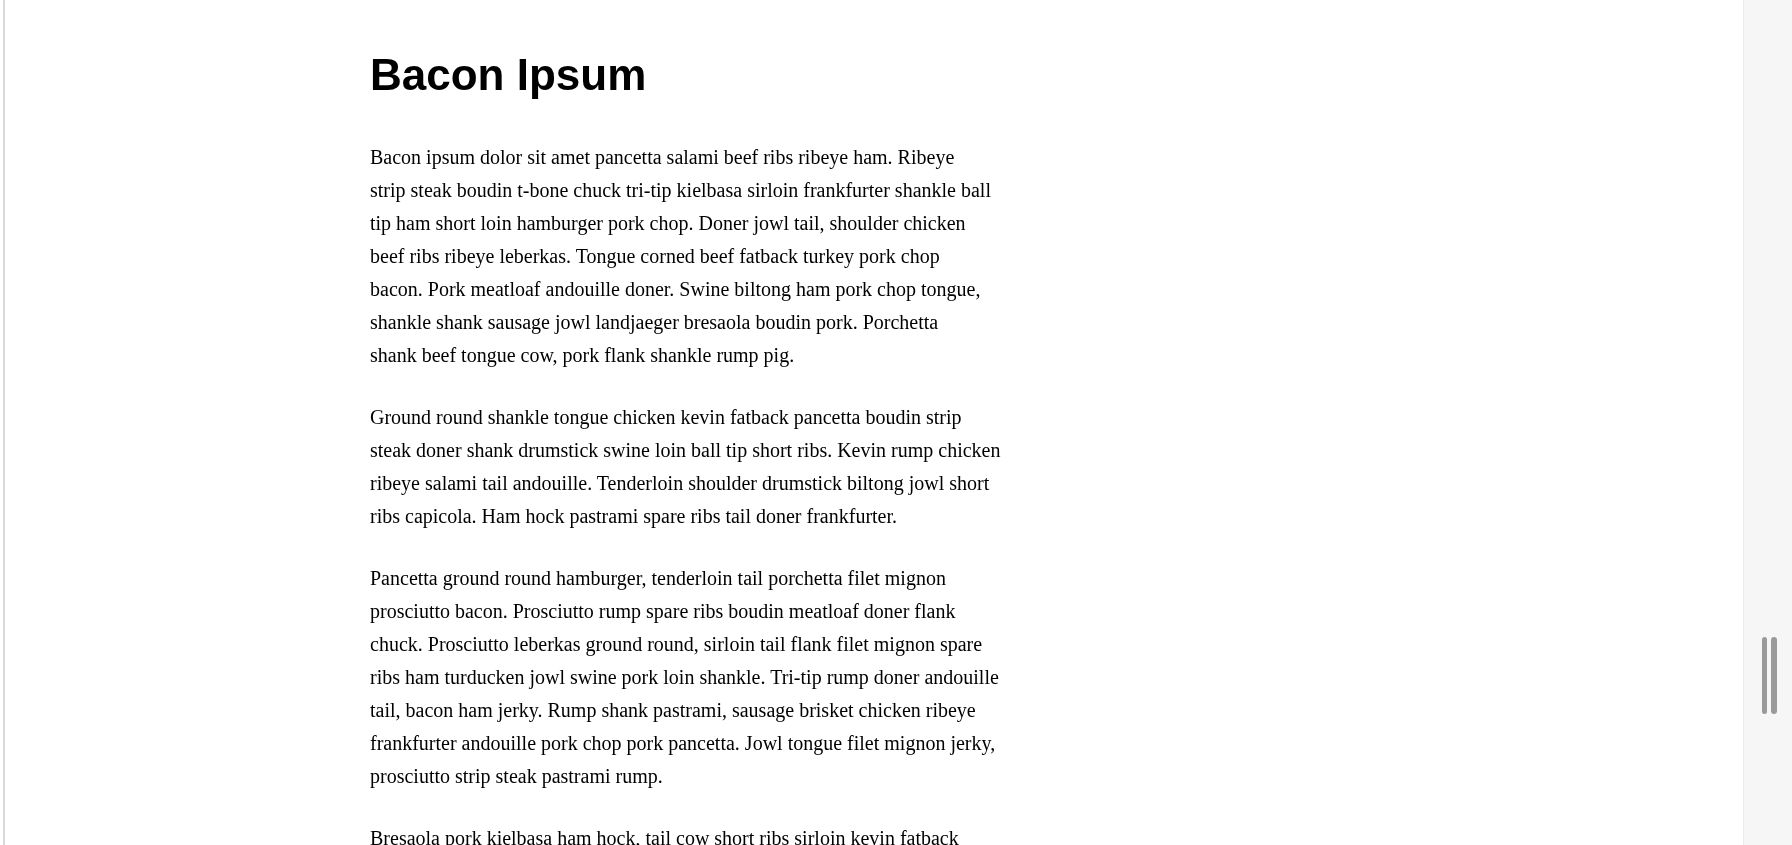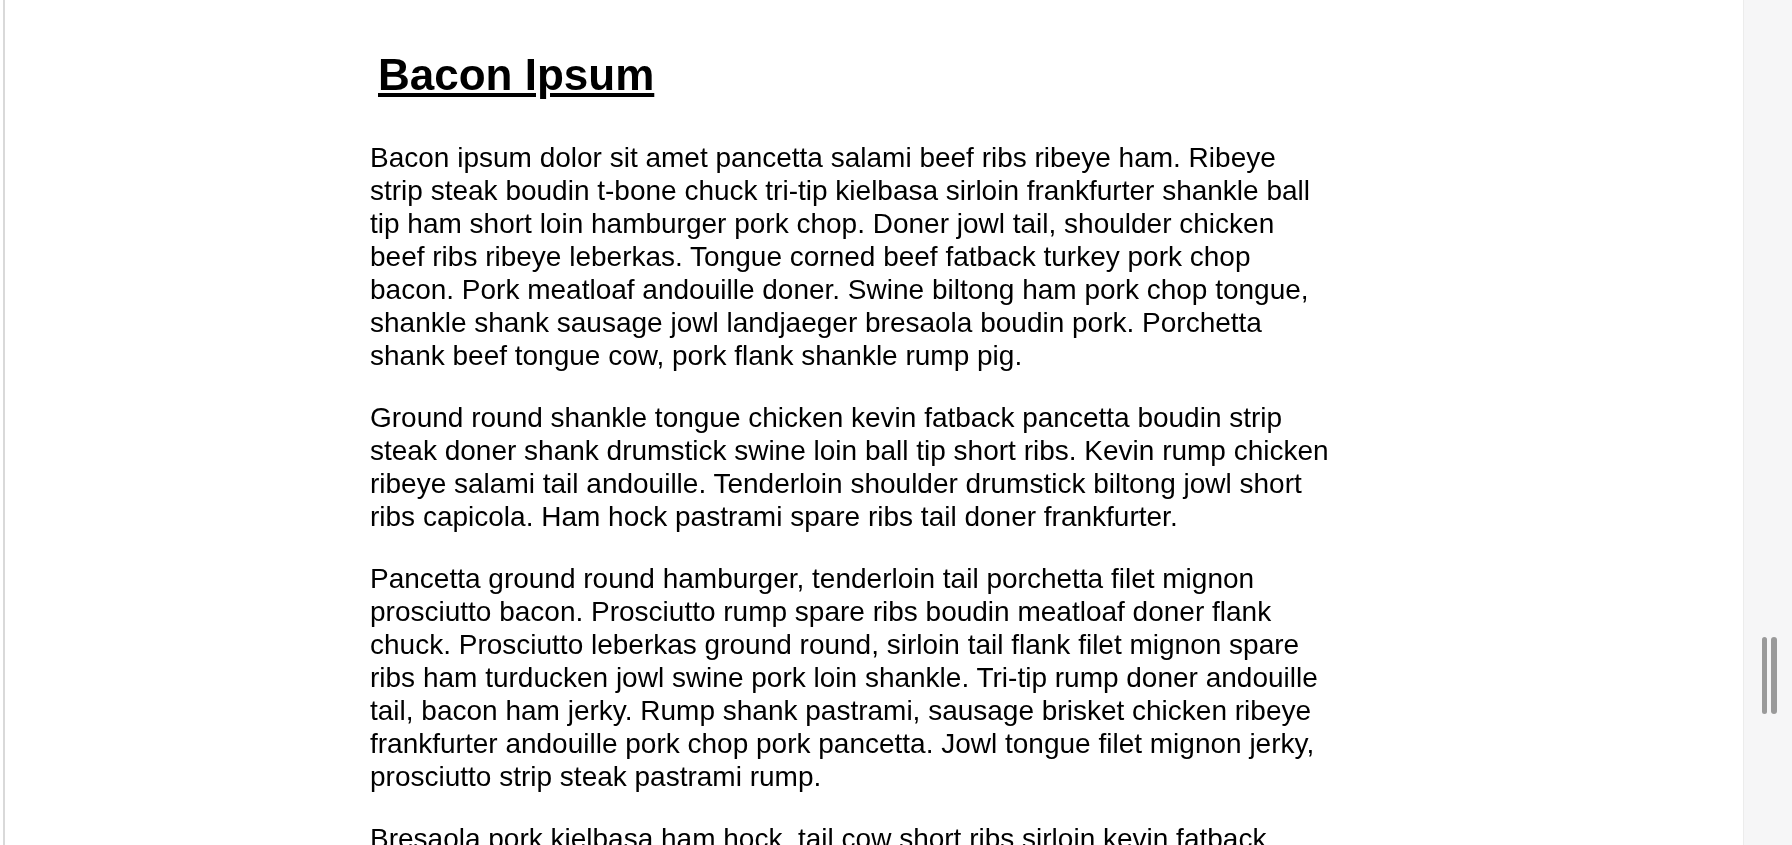--- a/index.html
+++ b/index.html
@@ -31,29 +31,29 @@
     position: absolute;
     left: 370px;
     top: 0;
     width: 1010px;
     padding-top: 50px;
   }
   .content h1 {
     font-size: 44px;
     line-height: 1.15;
     font-weight: bold;
-    margin: 0 0 40px 8px;
+    margin: 0 0 40px 0;
     letter-spacing: 0;
-    text-decoration: underline;
   }
   .content p {
-    font-size: 28px;
+    font-size: 20px;
     line-height: 33px;
     margin: 0 0 29px 0;
     white-space: pre-line; 
+    font-family: Liberation Serif, serif;
   }
 
   
   .scroll-rail {
     position: absolute;
     top: 0;
     left: 1743px;
     width: 49px;
     height: 845px;
     background: #f6f6f7;

